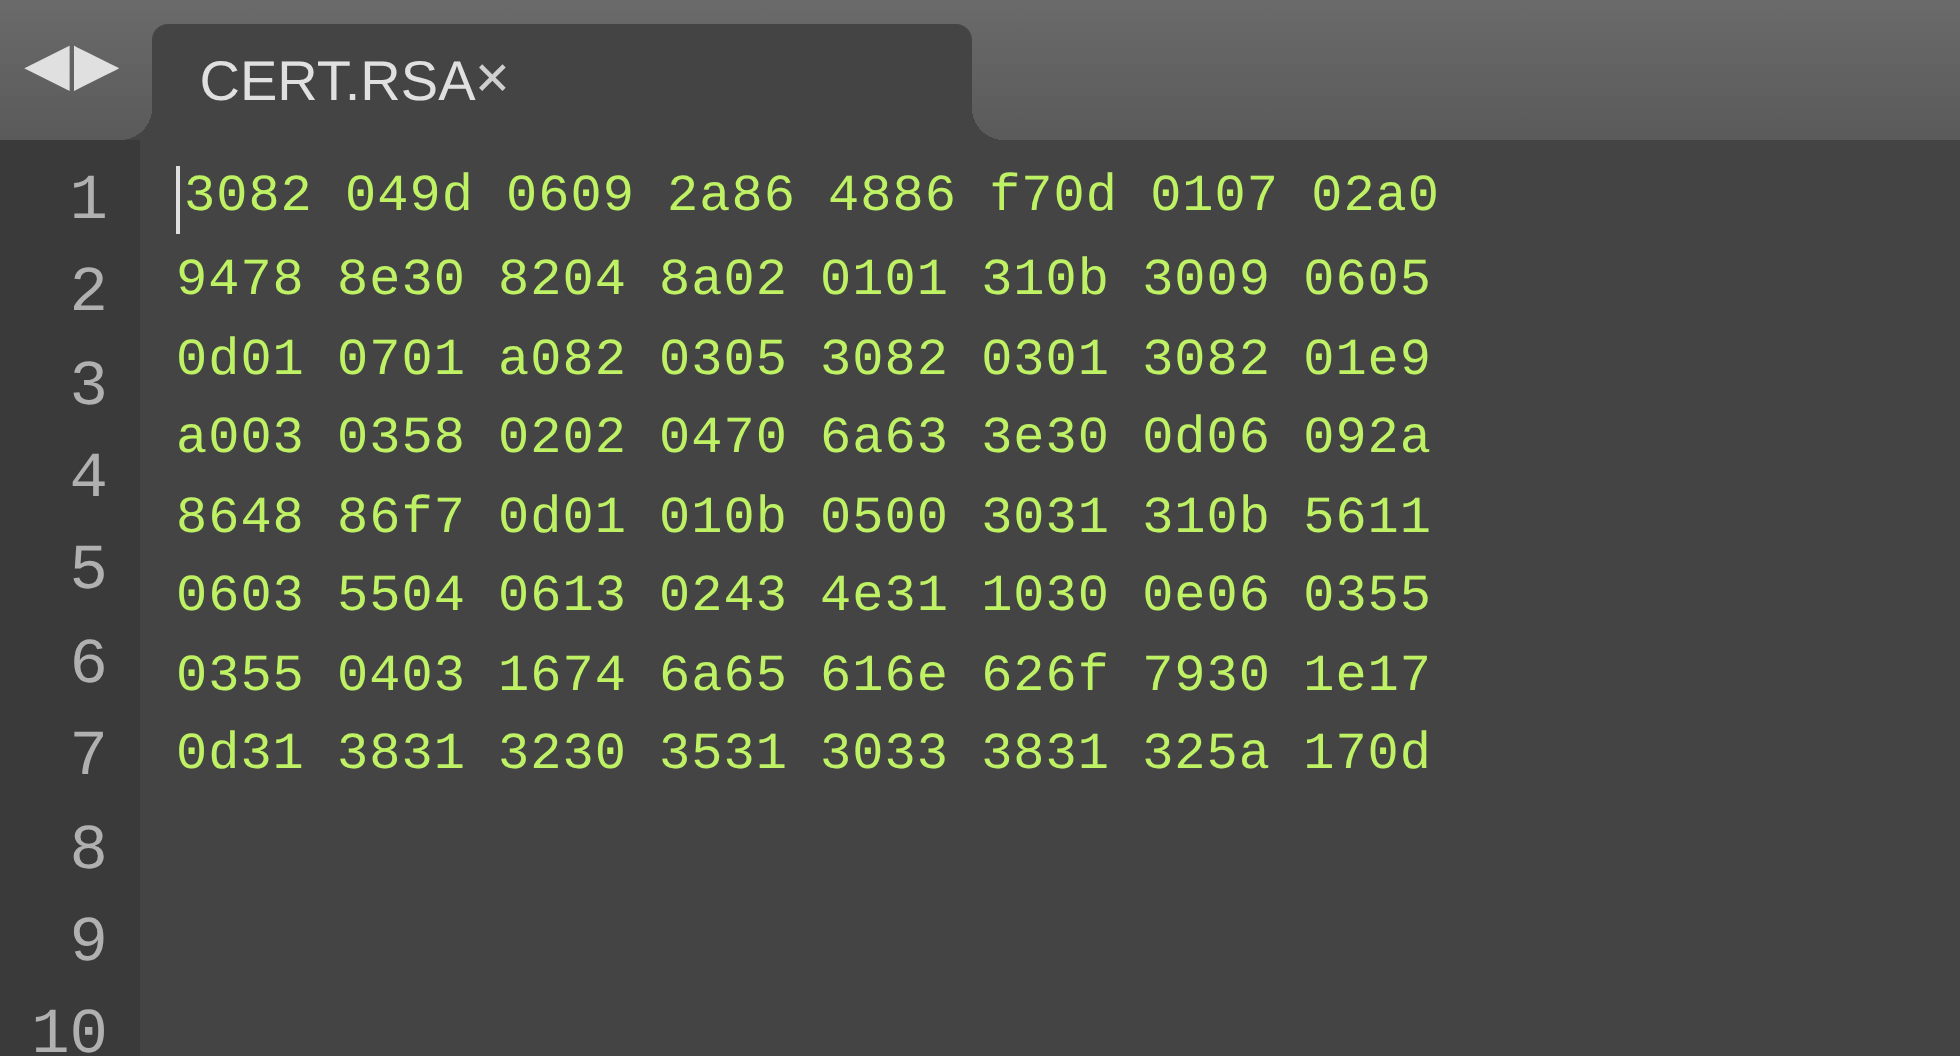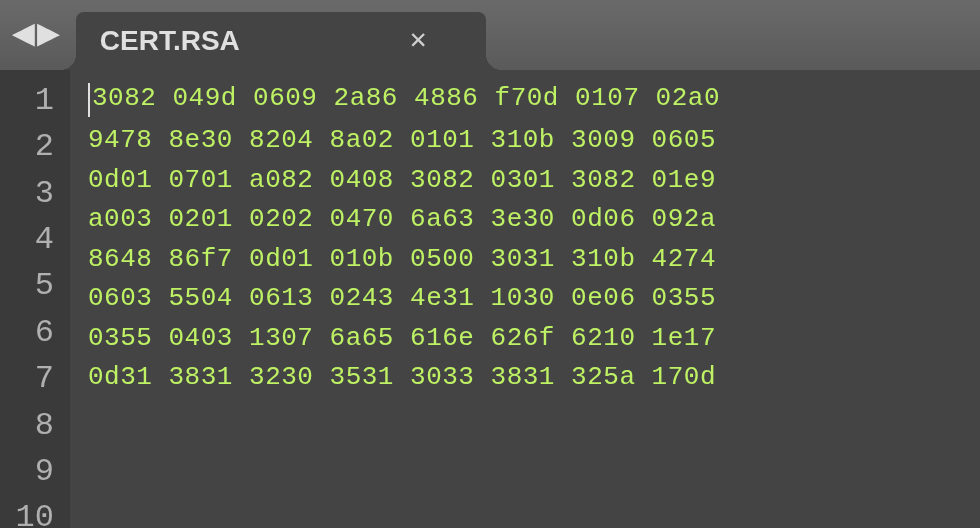--- a/index.html
+++ b/index.html
@@ -36,24 +36,22 @@
       user-select: none;
     }
     .tab {
       background: #444;
       height: 58px;
       display: flex;
       align-items: center;
       padding: 0 24px;
       border-radius: 8px 8px 0 0;
       margin-top: 12px;
-      gap: 170px;
       position: relative;
       min-width: 410px;
-      font-weight: bold;
     }
     .tab::before {
       content: '';
       position: absolute;
       left: -16px;
       bottom: 0;
       width: 16px;
       height: 16px;
       background: radial-gradient(circle at top left, transparent 16px, #444 16px);
     }
@@ -144,20 +142,20 @@
     <div class="line-number">5</div>
     <div class="line-number">6</div>
     <div class="line-number">7</div>
     <div class="line-number">8</div>
     <div class="line-number">9</div>
     <div class="line-number">10</div>
   </div>
   <div class="code-area">
     <div class="code-line"><span class="cursor"></span><span>3082 049d 0609 2a86 4886 f70d 0107 02a0</span></div>
     <div class="code-line">9478 8e30 8204 8a02 0101 310b 3009 0605</div>
-    <div class="code-line">0d01 0701 a082 0408 3082 0301 3082 01e9</div>
-    <div class="code-line">a003 0201 0202 0470 6a63 3e30 0d06 092a</div>
-    <div class="code-line">8648 86f7 0d01 010b 0500 3031 310b 4274</div>
+    <div class="code-line">0d01 0701 a082 0305 3082 0301 3082 01e9</div>
+    <div class="code-line">a003 0358 0202 0470 6a63 3e30 0d06 092a</div>
+    <div class="code-line">8648 86f7 0d01 010b 0500 3031 310b 5611</div>
     <div class="code-line">0603 5504 0613 0243 4e31 1030 0e06 0355</div>
-    <div class="code-line">0355 0403 1307 6a65 616e 626f 6210 1e17</div>
+    <div class="code-line">0355 0403 1674 6a65 616e 626f 7930 1e17</div>
     <div class="code-line">0d31 3831 3230 3531 3033 3831 325a 170d</div>
   </div>
 </div>
 
 </body></html>

